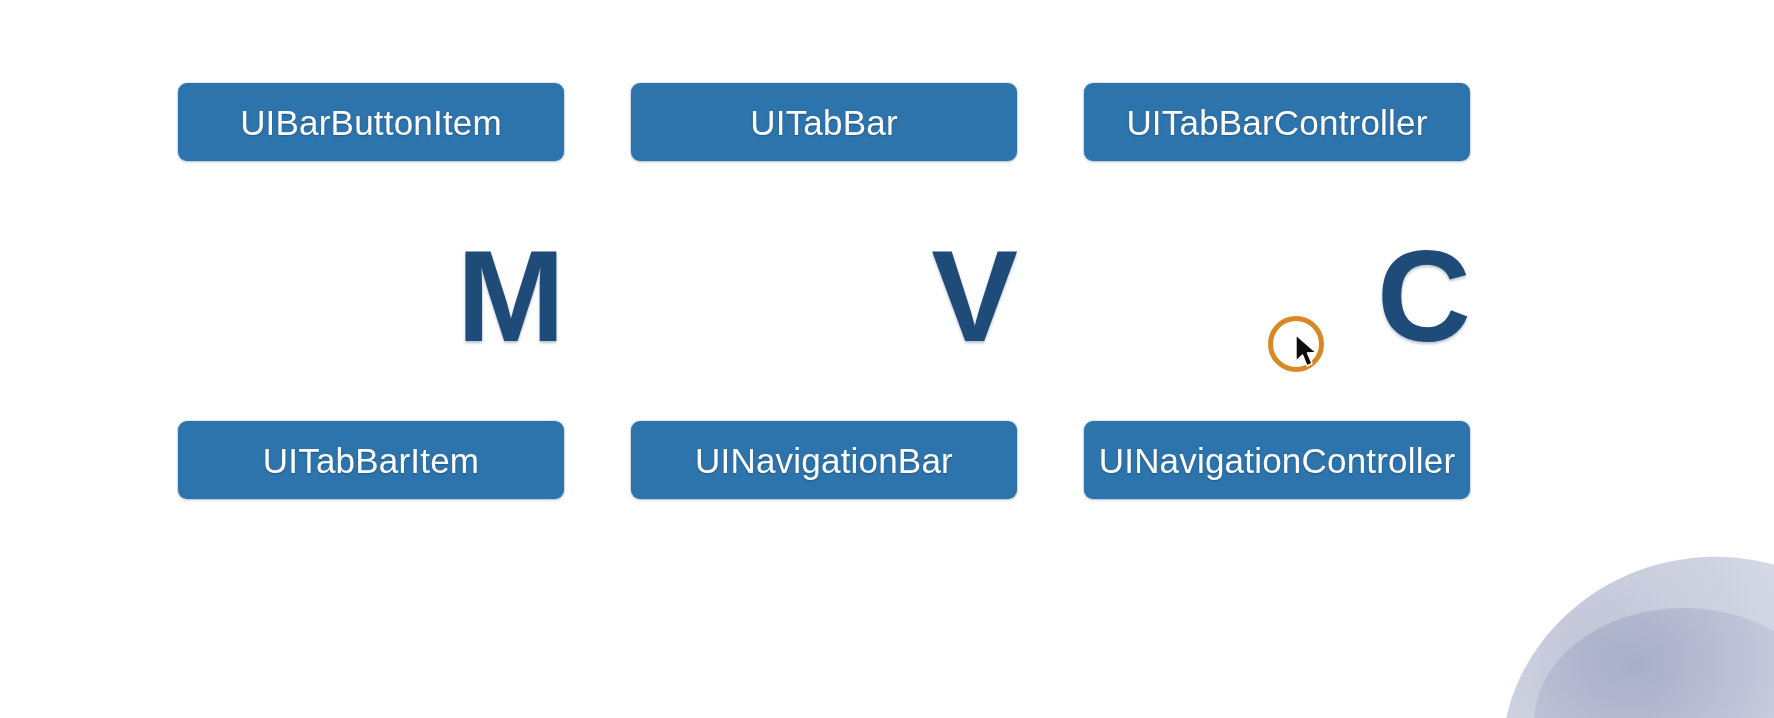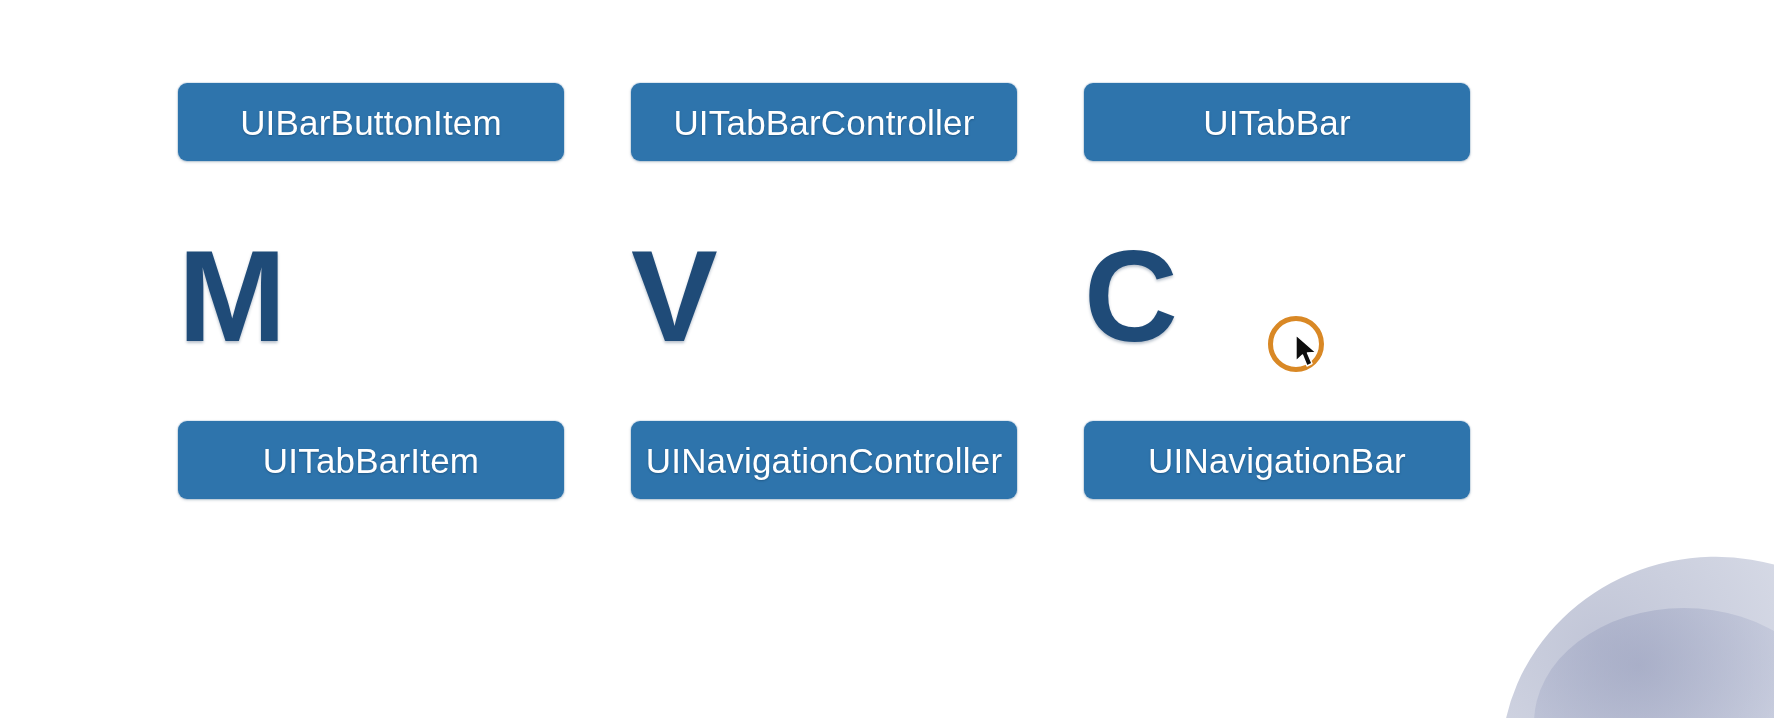--- a/index.html
+++ b/index.html
@@ -61,21 +61,21 @@
     display: flex;
     justify-content: space-between;
   }
   .row-top    { top: 0px;   }
   .row-letters{ top: 155px; height: 115px; align-items: center; }
   .row-bottom { top: 338px; }
 
   .cell {
     width: 386px;
     display: flex;
-    justify-content: flex-start;
+    justify-content: flex-end;
     align-items: center;
   }
 
   .node {
     width: 386px;
     height: 78px;
     background: #2e74ac;
     border-radius: 9px;
     display: flex;
     align-items: center;
@@ -144,28 +144,28 @@
   <div class="diagram">
 
     <div class="row row-top">
       <div class="cell">
         <div class="node">
           <span class="node-label">UIBarButtonItem</span>
         </div>
       </div>
       <div class="cell">
         <div class="node">
+          <span class="node-label">UITabBar</span>
+        </div>
+      </div>
+      <div class="cell">
+        <div class="node">
           <span class="node-label">UITabBarController</span>
         </div>
       </div>
-      <div class="cell">
-        <div class="node">
-          <span class="node-label">UITabBar</span>
-        </div>
-      </div>
     </div>
 
     <div class="row row-letters">
       <div class="cell">
         <span class="letter">M</span>
       </div>
       <div class="cell">
         <span class="letter">V</span>
       </div>
       <div class="cell">
@@ -174,26 +174,26 @@
     </div>
 
     <div class="row row-bottom">
       <div class="cell">
         <div class="node">
           <span class="node-label">UITabBarItem</span>
         </div>
       </div>
       <div class="cell">
         <div class="node">
+          <span class="node-label">UINavigationBar</span>
+        </div>
+      </div>
+      <div class="cell">
+        <div class="node">
           <span class="node-label">UINavigationController</span>
-        </div>
-      </div>
-      <div class="cell">
-        <div class="node">
-          <span class="node-label">UINavigationBar</span>
         </div>
       </div>
     </div>
 
   </div>
 
   <div class="cursor-wrap">
     <div class="cursor-ring"></div>
     <svg class="cursor-arrow" viewBox="0 0 26 36">
       <path d="M2 1 L2 27 L8.5 21 L13 32 L18 29.5 L13.5 19 L22 18.5 Z" fill="#0d0d0d" stroke="#ffffff" stroke-width="1.4" stroke-linejoin="round"></path>

